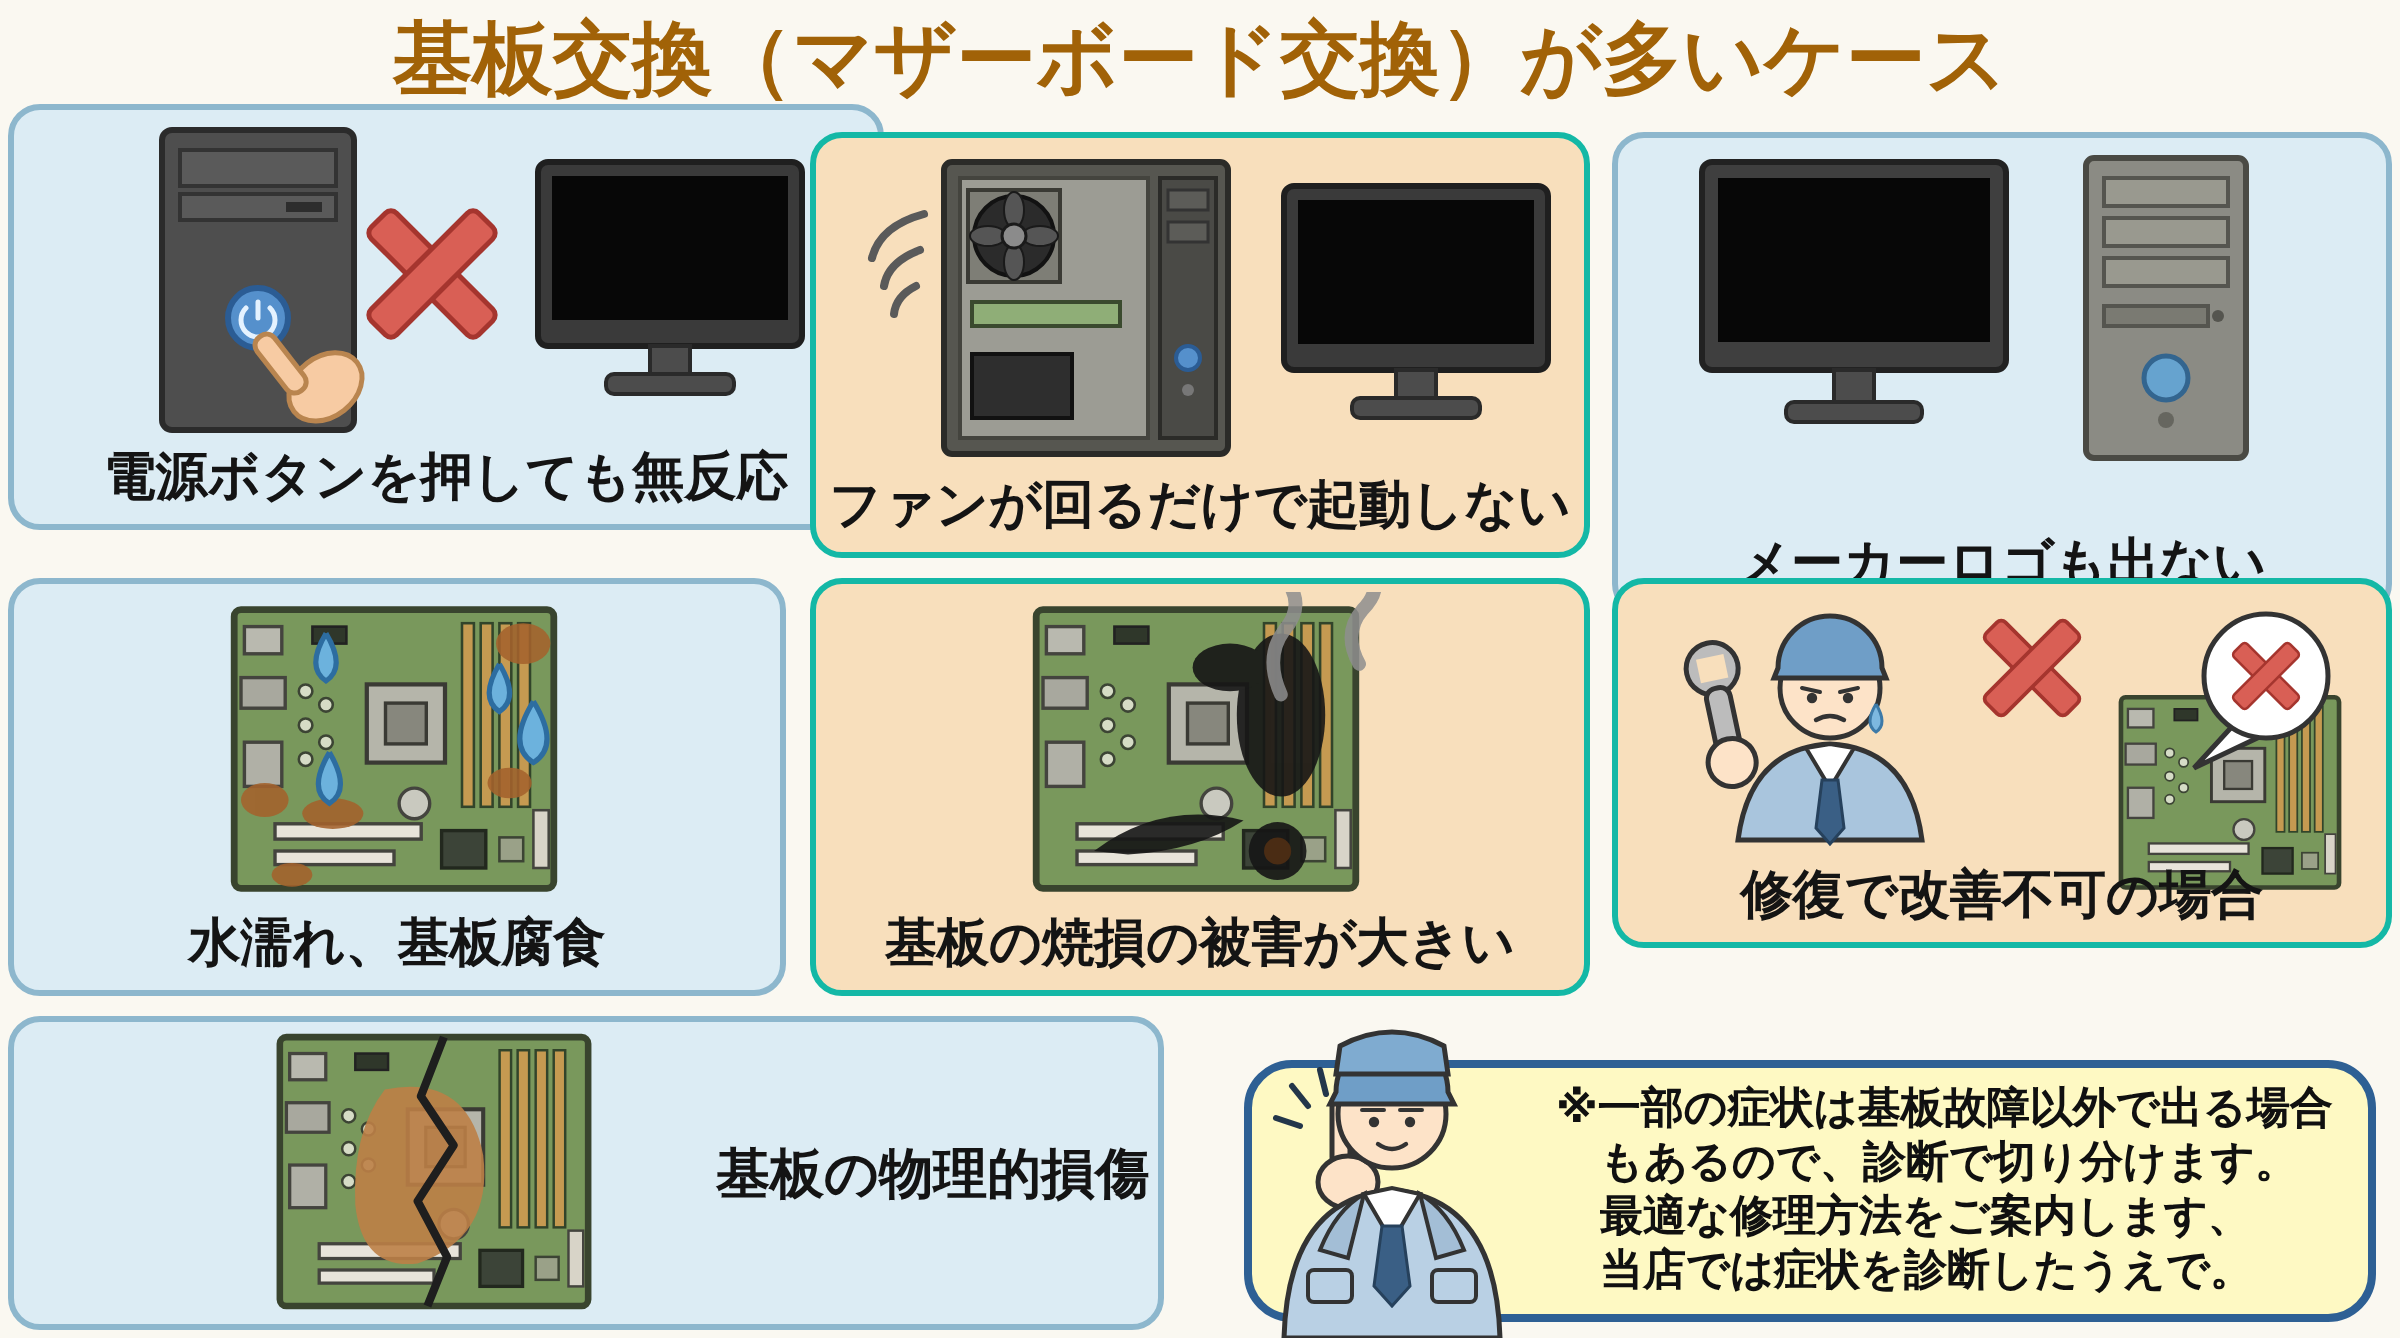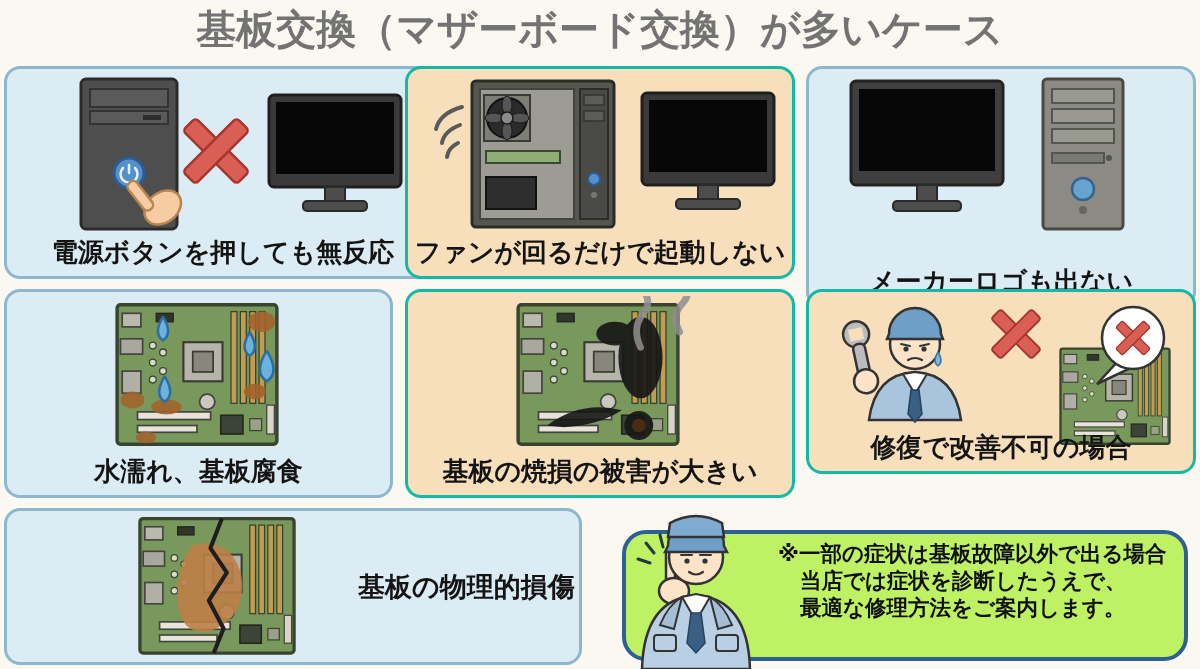--- a/index.html
+++ b/index.html
@@ -1,37 +1,37 @@
 <!DOCTYPE html>
 <html lang="ja"><head>
 <meta charset="utf-8">
 <style>
   html,body{margin:0;padding:0;background:#faf8f1;}
   #stage{position:relative;width:1200px;height:669px;background:#faf8f1;overflow:hidden;
          font-family:"Liberation Sans","DejaVu Sans",sans-serif;}
   .title{position:absolute;top:2px;left:0;right:0;text-align:center;
-         font-size:40px;font-weight:900;color:#737373;letter-spacing:0px;}
+         font-size:40px;font-weight:900;color:#a16207;letter-spacing:0px;}
   .card{position:absolute;border-radius:16px;box-sizing:border-box;}
   .card.blue{background:#dcecf4;border:3px solid #8db7cd;}
   .card.orange{background:#f8dfbc;border:3px solid #14b8a6;}
   .illu{position:absolute;top:4px;left:0;right:0;display:flex;justify-content:center;}
   .caption{position:absolute;bottom:6px;left:0;right:0;text-align:center;
            font-size:26px;font-weight:800;color:#141414;white-space:nowrap;}
   
-  #card1{left:4px;  top:66px; width:438px;height:213px;font-family:Liberation Serif, serif;}
+  #card1{left:4px;  top:52px; width:438px;height:213px;font-family:Liberation Serif, serif;}
   #card2{left:405px;top:66px; width:390px;height:213px;}
   #card3{left:806px;top:66px; width:390px;height:242px;text-decoration:underline;}
   #card4{left:4px;  top:289px;width:389px;height:209px;}
   #card5{left:405px;top:289px;width:390px;height:209px;}
   #card6{left:806px;top:289px;width:390px;height:185px;}
   #card7{left:4px;  top:508px;width:578px;height:157px;display:flex;align-items:center;}
   #card7 .caption7{font-size:27px;font-weight:800;color:#141414;margin-left:25px;white-space:nowrap;}
   
   .note{position:absolute;left:622px;top:530px;width:566px;height:131px;box-sizing:border-box;
-        background:#bef264;border:4px solid #2e6094;border-radius:24px;}
+        background:#fef9c3;border:4px solid #2e6094;border-radius:24px;}
   .note-text{margin:7px 8px 0 152px;font-size:21.5px;font-weight:800;color:#101010;line-height:27px;}
   .note-text .cont{padding-left:22px;}
   .note-tech{position:absolute;left:608px;top:497px;width:168px;height:172px;z-index:3;}
   svg{display:block;}
 </style>
 </head>
 <body>
 
 <div id="stage">
 
@@ -263,22 +263,23 @@
         <path d="M70 40 Q120 30 130 80 Q136 130 90 146 Q56 150 52 110 Q50 66 70 40 Z" fill="#bd7f46" opacity="0.9"></path>
         <path d="M106 8 L92 44 L112 74 L90 108 L108 142 L96 172" fill="none" stroke="#1e1e1e" stroke-width="5" stroke-linejoin="round"></path>
       </g>
     </svg>
     <div class="caption7">基板の物理的損傷</div>
   </div>
 
   <div class="note">
     <div class="note-text">
       <div>※一部の症状は基板故障以外で出る場合</div>
-      <div class="cont">当店では症状を診断したうえで、</div>
-      <div class="cont">最適な修理方法をご案内します。</div>
+      <div class="cont">もあるので、診断で切り分けます。</div>
+      <div class="cont">最適な修理方法をご案内します、</div>
+      <div class="cont">当店では症状を診断したうえで。</div>
     </div>
   </div>
 
   <svg class="note-tech" viewBox="0 0 168 172">
     <g stroke="#23364a" stroke-width="3" stroke-linecap="round">
       <line x1="38" y1="46" x2="46" y2="56"></line>
       <line x1="30" y1="62" x2="42" y2="66"></line>
       <line x1="52" y1="38" x2="55" y2="50"></line>
     </g>
     <g>

